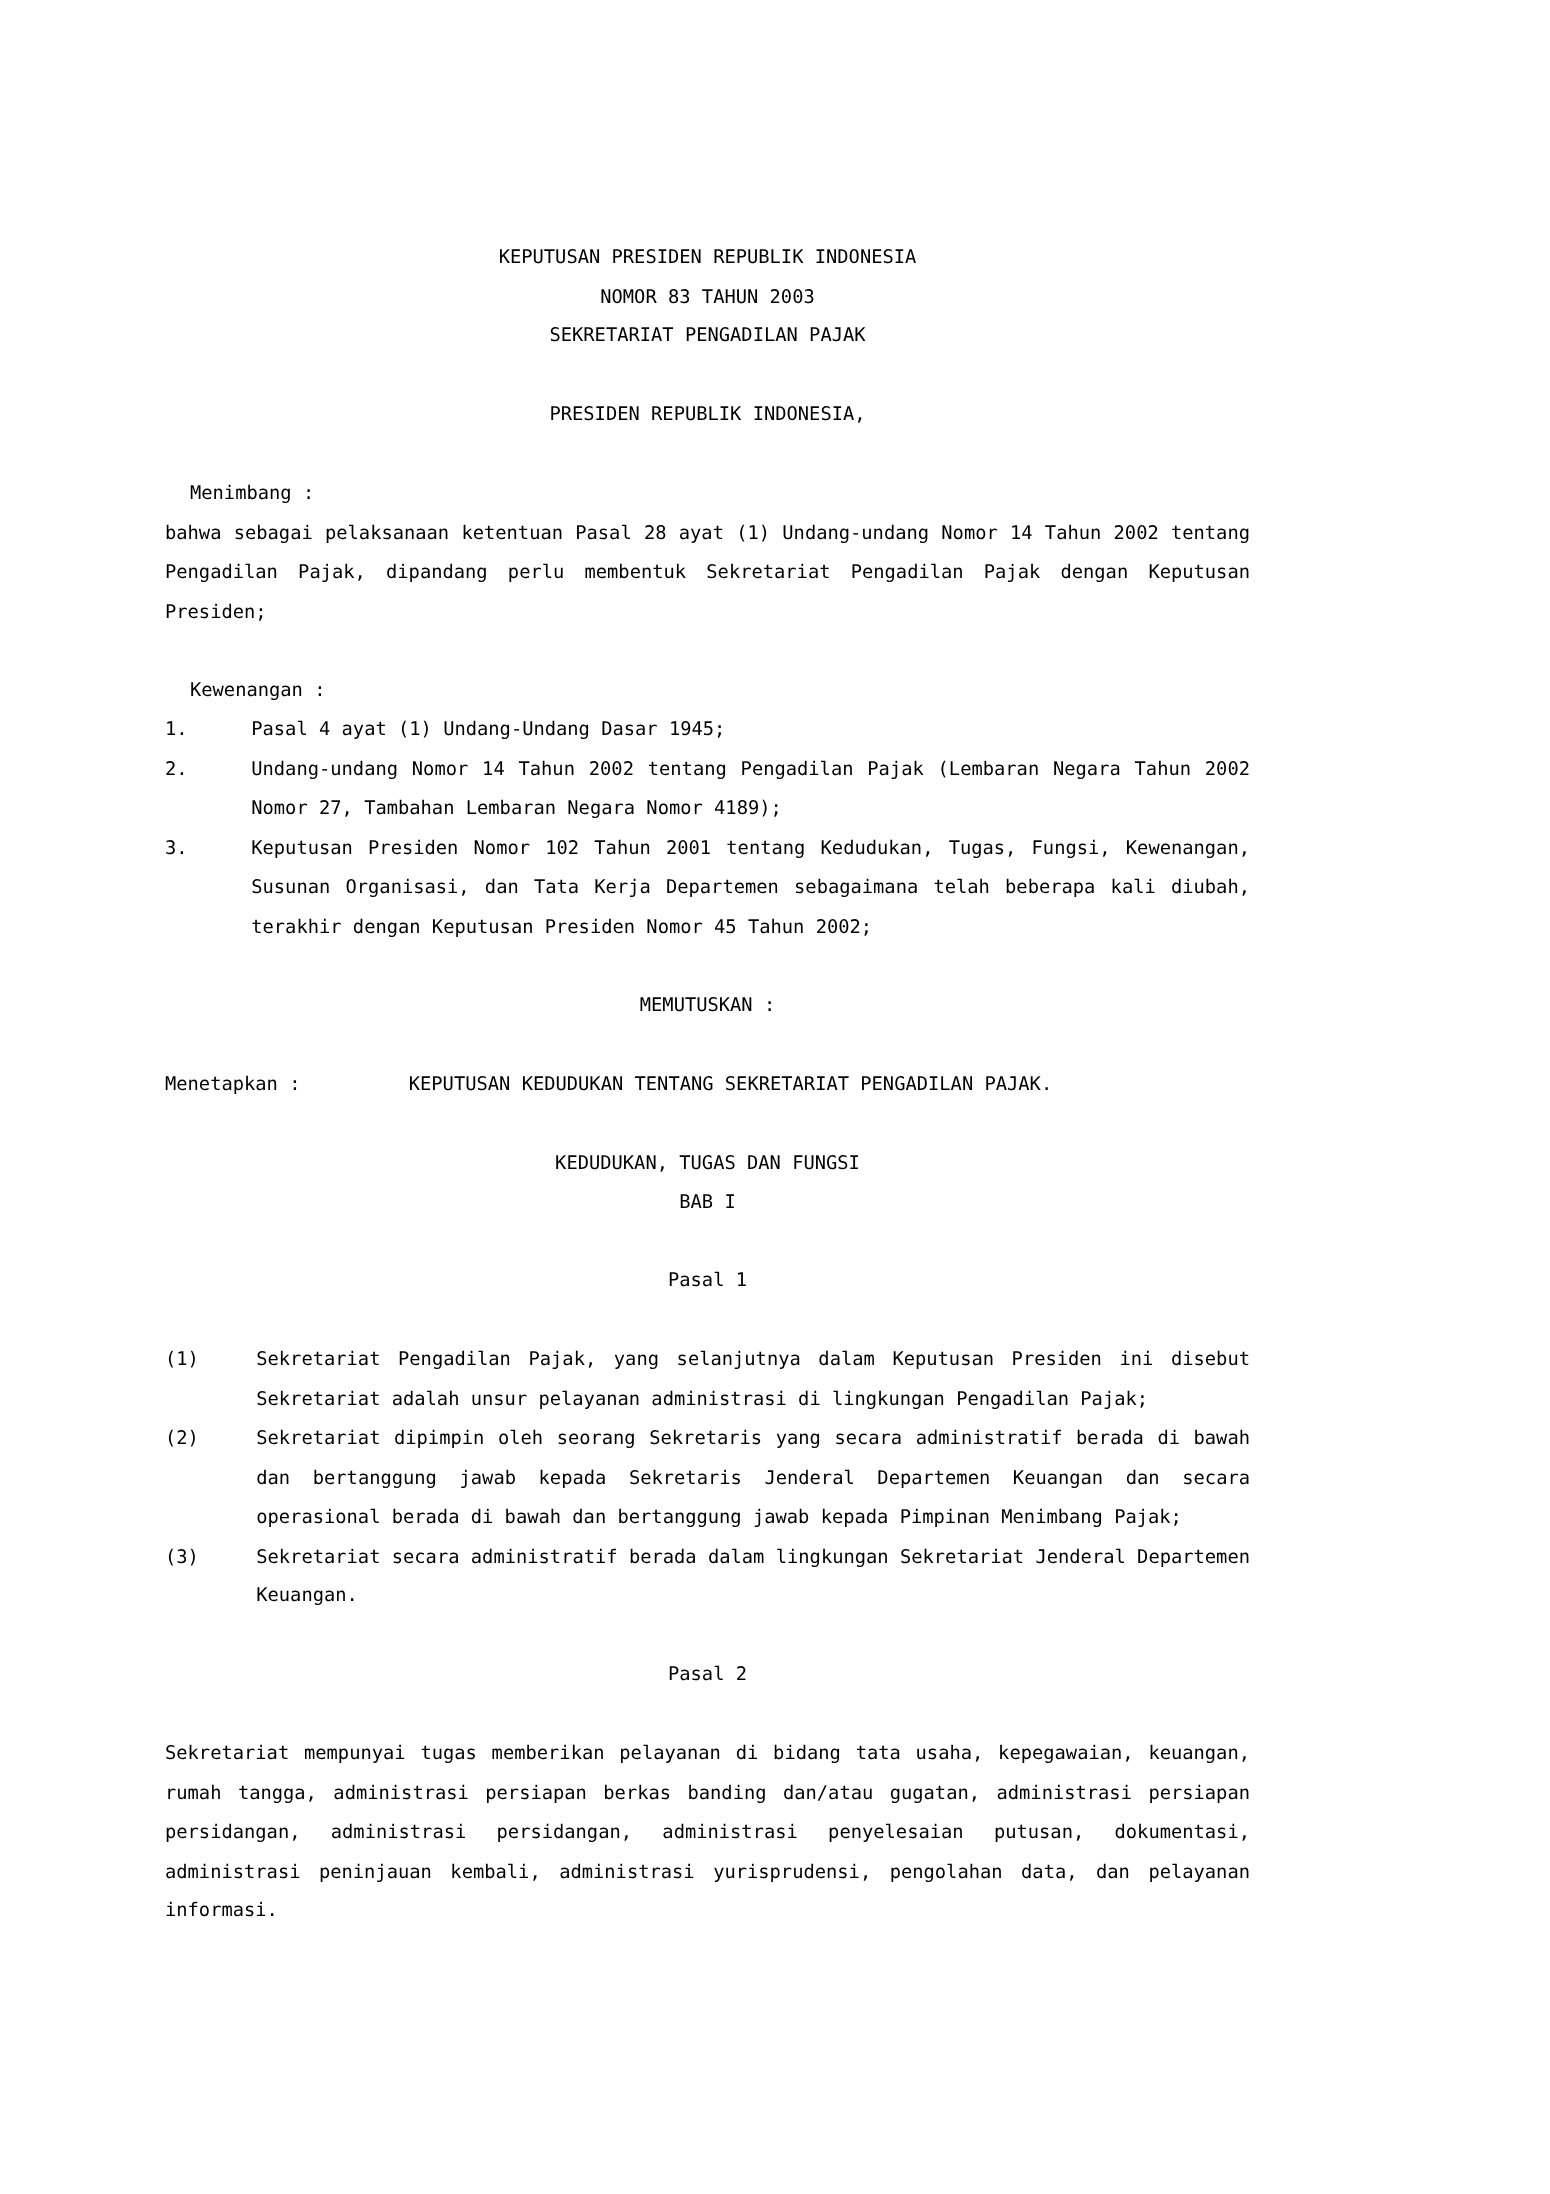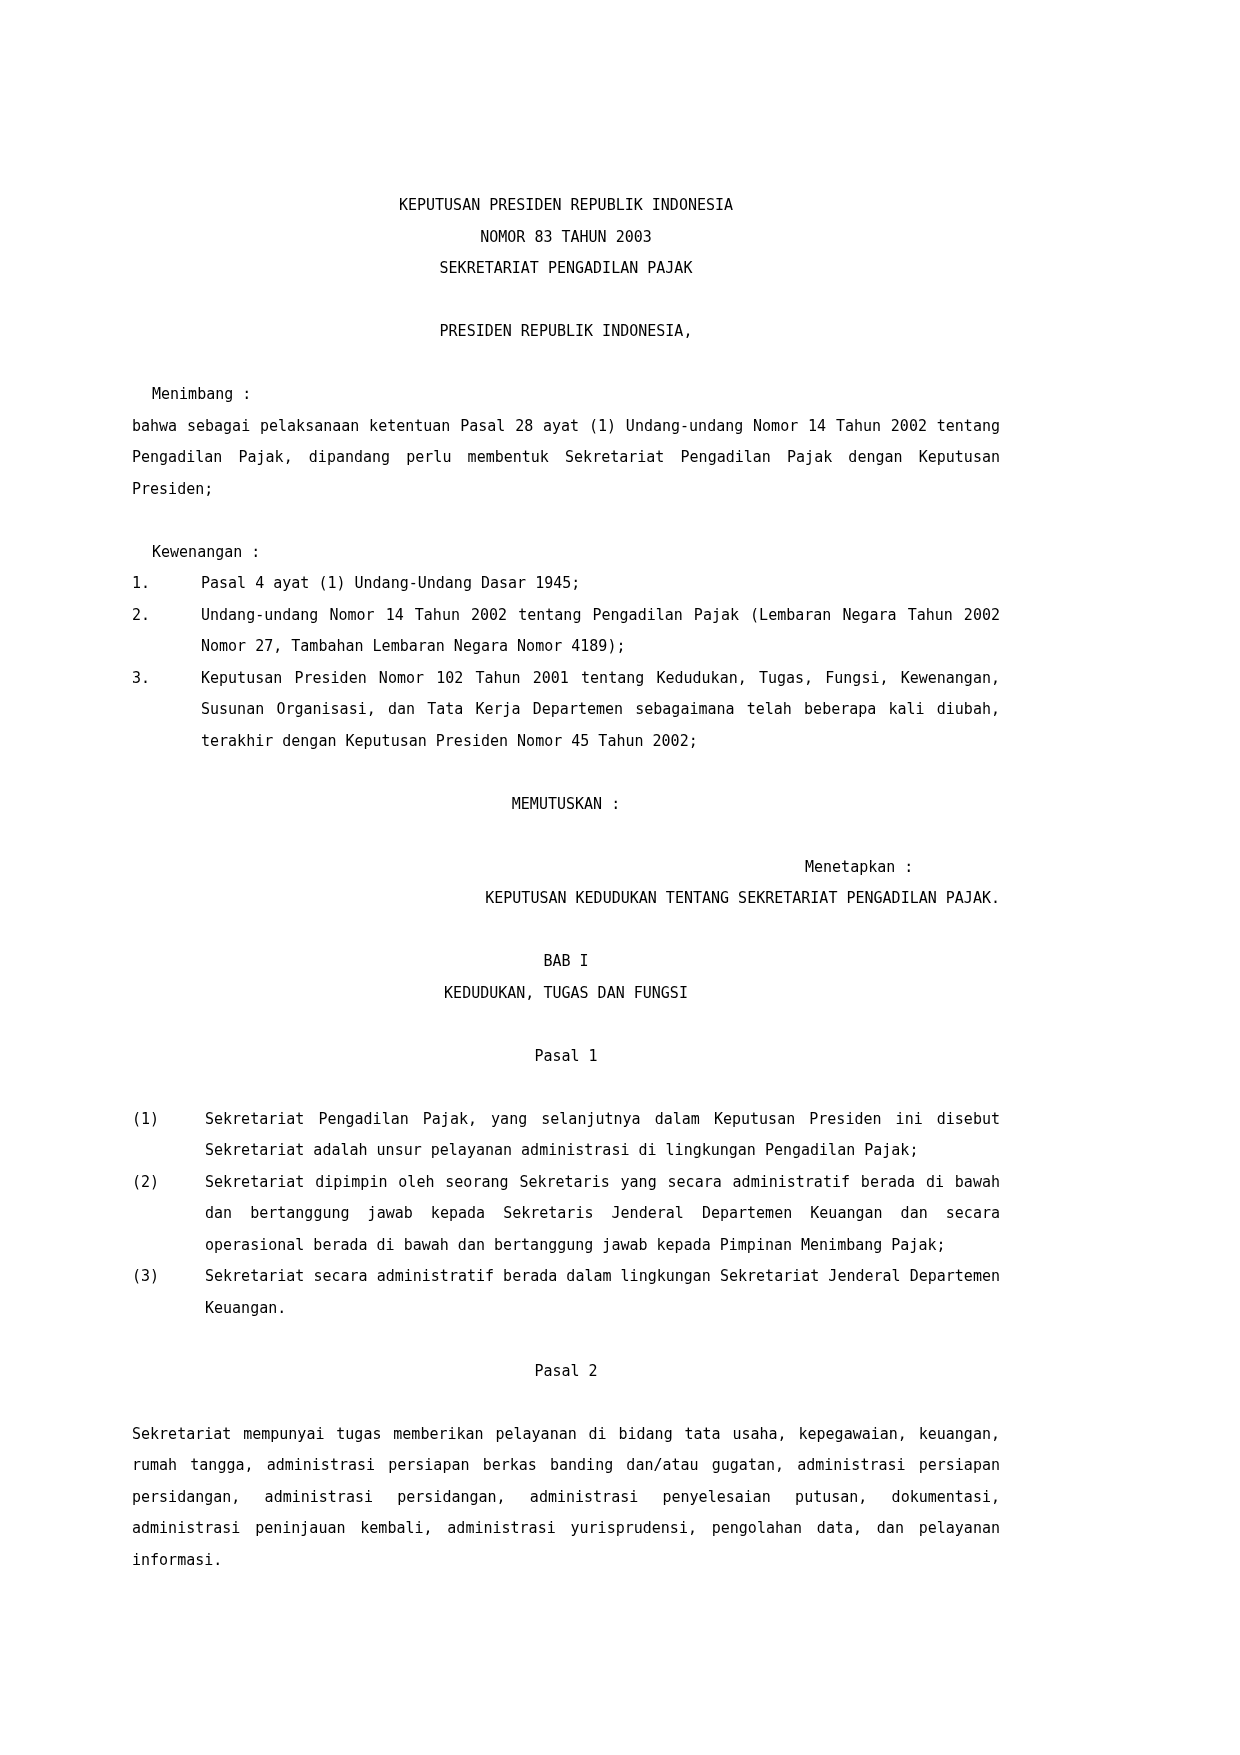--- a/index.html
+++ b/index.html
@@ -60,22 +60,21 @@
   }
   .num-text {
     flex: 1 1 auto;
     text-align: justify;
     text-align-last: left;
   }
 
   
   .define-row {
     display: flex;
-    align-items: flex-end;
-    flex-direction: column;
+    align-items: center;
   }
   .define-label {
     flex: 0 0 auto;
     width: 195px;
     white-space: pre;
   }
   .define-text {
     flex: 1 1 auto;
     text-align: justify;
     text-align-last: left;
@@ -138,22 +137,22 @@
 
     <div class="gap-md"></div>
 
     <div class="define-row">
       <span class="define-label">Menetapkan :</span>
       <span class="define-text">KEPUTUSAN KEDUDUKAN TENTANG SEKRETARIAT PENGADILAN PAJAK.</span>
     </div>
 
     <div class="gap-md"></div>
 
+    <div class="heading-center">KEDUDUKAN, TUGAS DAN FUNGSI</div>
     <div class="heading-center">BAB I</div>
-    <div class="heading-center">KEDUDUKAN, TUGAS DAN FUNGSI</div>
 
     <div class="gap-md"></div>
 
     <div class="heading-center">Pasal 1</div>
 
     <div class="gap-md"></div>
 
     <ul class="num-list">
       <li class="num-row">
         <span class="paren-marker">(1)</span>

